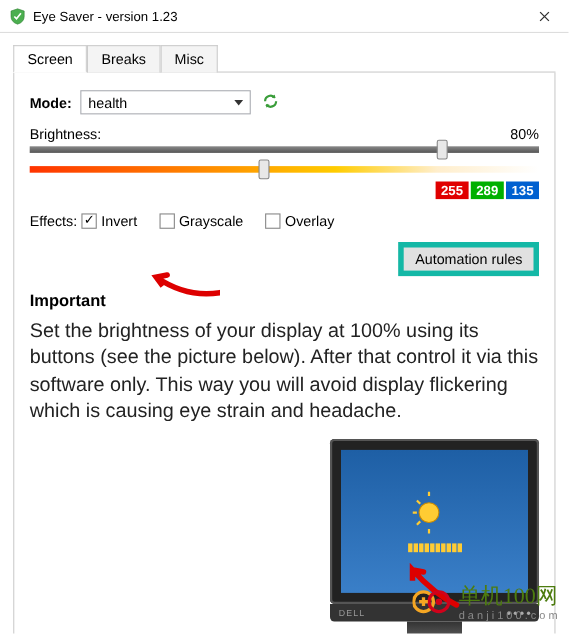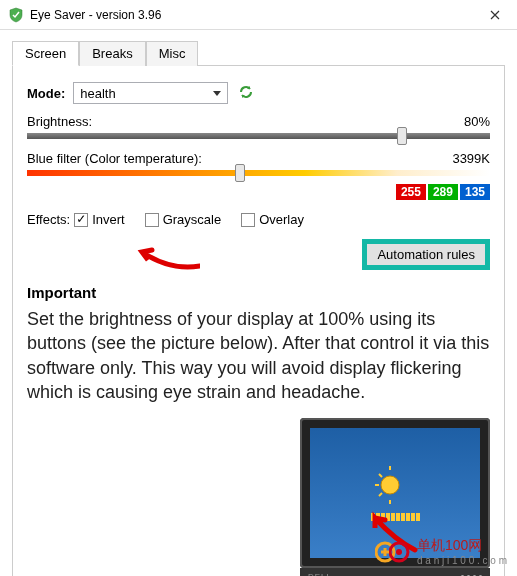--- a/index.html
+++ b/index.html
@@ -51,32 +51,32 @@
 .dell-logo { color: #999; font-size: 8px; letter-spacing: 1px; }
 .btn-dots { display: flex; gap: 3px; }
 .btn-dots i { width: 3px; height: 3px; background: #aaa; border-radius: 50%; display: block; }
 .stand { width: 50px; height: 20px; background: linear-gradient(to bottom, #333, #666); margin: 0 auto; }
 .stand-base { width: 120px; height: 10px; background: linear-gradient(to bottom, #555, #888); margin: 0 auto; border-radius: 50% / 100% 100% 10% 10%; }
 .red-arrow { position: absolute; }
 .arrow1 { left: 130px; top: 246px; }
 .arrow2 { left: 365px; top: 510px; }
 .watermark { position: absolute; right: 10px; bottom: 10px; display: flex; align-items: center; gap: 6px; }
 .wm-text { text-align: left; }
-.wm-cn { font-size: 14px; color: #b91c1c; }
+.wm-cn { font-size: 20px; color: #4d7c0f; font-family: Liberation Serif, serif; }
 .wm-url { font-size: 10px; color: #888; }
 </style>
 </head>
 <body>
 
 <div class="titlebar">
   <svg class="shield" viewBox="0 0 16 16">
       <path d="M8 1 L14 3 L14 8 Q14 13 8 15 Q2 13 2 8 L2 3 Z" fill="#4caf50" stroke="#2e7d32" stroke-width="0.5"></path>
       <path d="M5 8 L7 10 L11 5" stroke="#fff" stroke-width="1.5" fill="none"></path>
     </svg>
-  <span class="title">Eye Saver - version 3.96</span>
+  <span class="title">Eye Saver - version 1.23</span>
   <div class="close">
     <svg width="10" height="10" viewBox="0 0 10 10">
         <path d="M1 1 L9 9 M9 1 L1 9" stroke="#333" stroke-width="1.2"></path>
       </svg>
   </div>
 </div>
 
 <div class="content">
   <div class="tabs">
     <div class="tab active">Screen</div>
@@ -102,24 +102,20 @@
       <div class="slider-header">
         <span>Brightness:</span>
         <span>80%</span>
       </div>
       <div class="slider-track">
         <div class="slider-thumb" style="left:80%"></div>
       </div>
     </div>
 
     <div class="slider-section">
-      <div class="slider-header">
-        <span>Blue filter (Color temperature):</span>
-        <span>3399K</span>
-      </div>
       <div class="slider-track color">
         <div class="slider-thumb" style="left:45%"></div>
       </div>
       <div class="rgb-badges">
         <span class="badge r">255</span>
         <span class="badge g">289</span>
         <span class="badge b">135</span>
       </div>
     </div>
 

